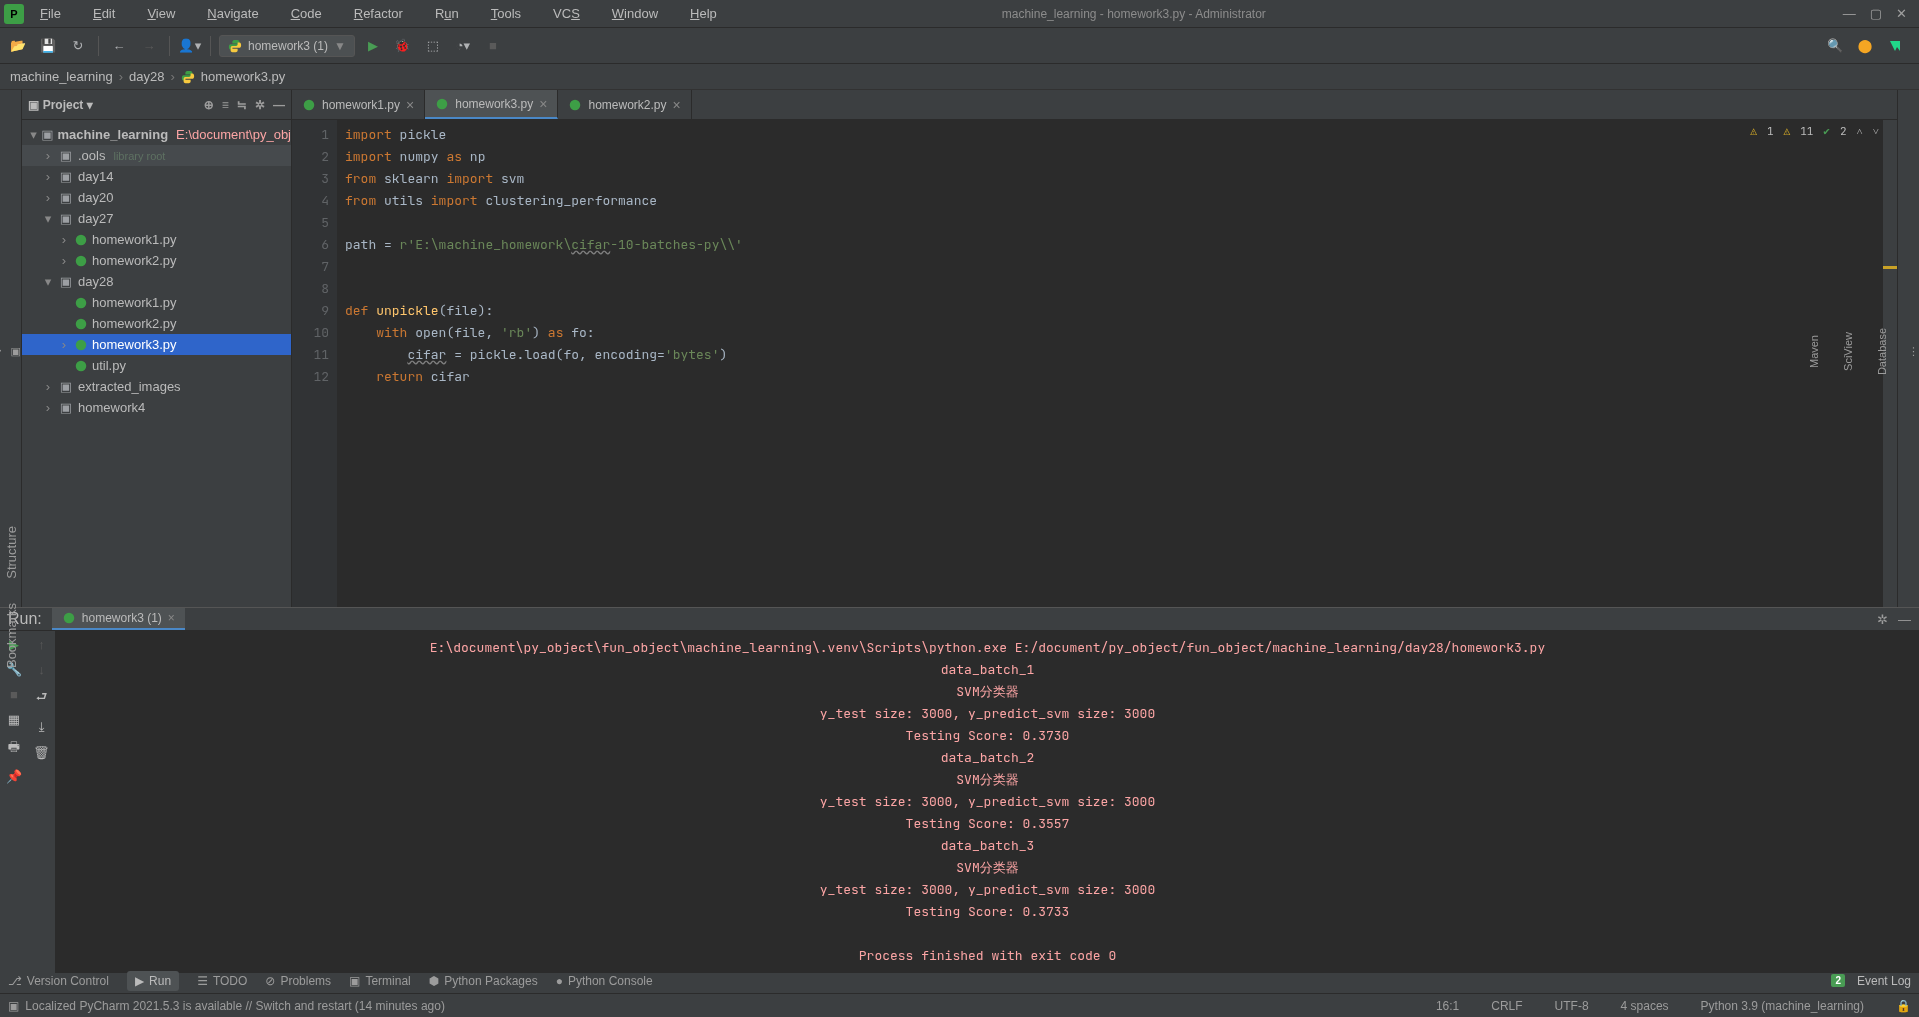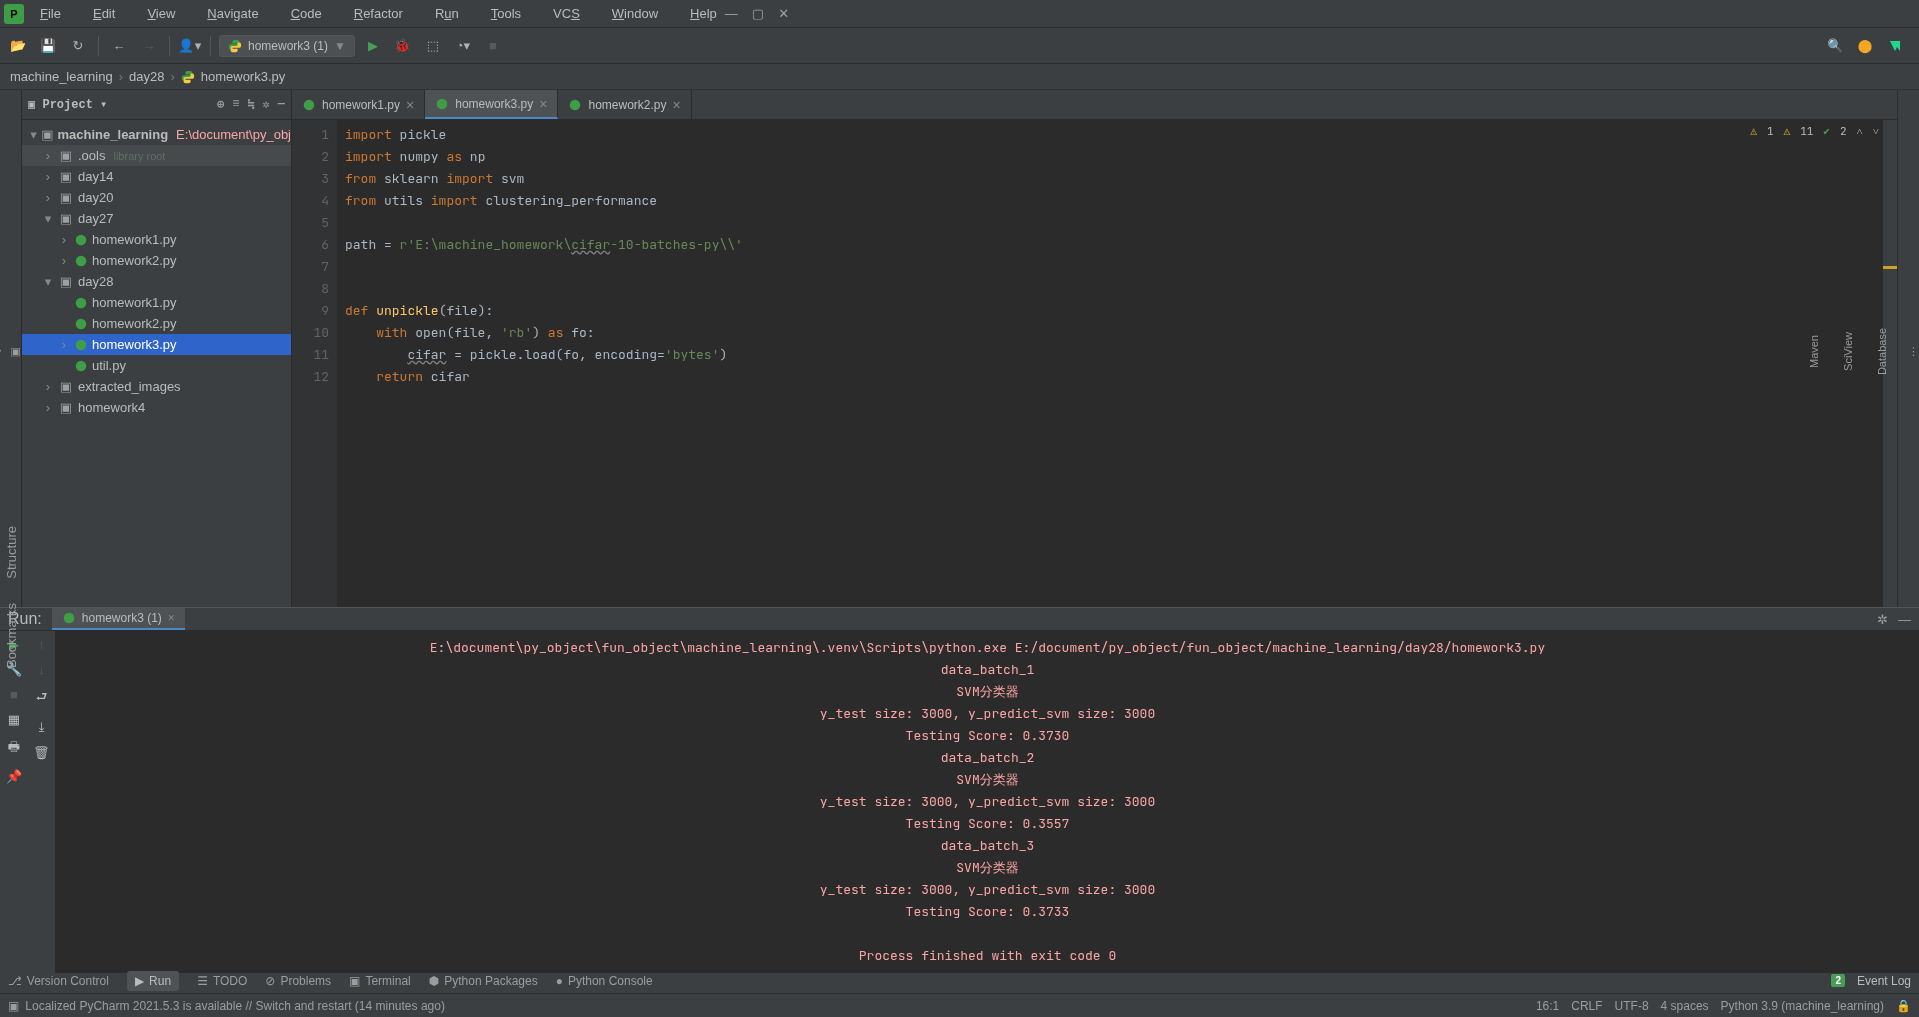--- a/index.html
+++ b/index.html
@@ -36,21 +36,21 @@
 
 .breadcrumb {
   height: 26px; background:#3c3f41; display:flex; align-items:center;
   padding: 0 10px; border-bottom:1px solid #323232; gap:6px; font-size:13px;
 }
 .breadcrumb .chev { color:#777; }
 
 .main { display:flex; height: 300px; }
 .left-stripe { width:22px; background:#3c3f41; border-right:1px solid #2b2b2b; display:flex; flex-direction:column; align-items:center; padding-top:6px; gap:8px; writing-mode:vertical-rl; font-size:11px; color:#9c9c9c;}
 .project-panel { width:270px; background:#3c3f41; border-right:1px solid #2b2b2b; display:flex; flex-direction:column;}
-.project-header { height:30px; display:flex; align-items:center; padding:0 6px; gap:8px; border-bottom:1px solid #2b2b2b; font-size:12px; font-weight:600;font-family:Liberation Mono, monospace;}
+.project-header { height:30px; display:flex; align-items:center; padding:0 6px; gap:8px; border-bottom:1px solid #2b2b2b; font-size:12px; font-weight:600;}
 .project-header .right-icons { margin-left:auto; display:flex; gap:8px; color:#9c9c9c;}
 .tree { flex:1; overflow:auto; font-size:13px; padding:4px 0;}
 .tree-row { display:flex; align-items:center; gap:4px; height:21px; padding-left:8px;}
 .tree-row.selected { background:#2f65ca; color:#fff;}
 .tree-row .arrow { width:12px; text-align:center; color:#888;}
 .tree-row .icon { width:16px; text-align:center;}
 .tree-row.d1 { padding-left:20px;} .tree-row.d2 { padding-left:36px;}
 .library-root { color:#5e7162; font-size:11px; margin-left:4px;}
 
 .editor { flex:1; display:flex; flex-direction:column; background:#2b2b2b;}
@@ -78,21 +78,21 @@
 .console { flex:1; background:#2b2b2b; color:#fca5a5; font-family:"JetBrains Mono","Consolas",monospace; font-size:13px; padding:6px 10px; line-height:22px; white-space:pre-wrap;text-align:center;}
 .vtab { writing-mode:vertical-rl; transform:rotate(180deg); padding:6px 2px; color:#9c9c9c;}
 
 .bottom-tabs { height:26px; background:#3c3f41; border-top:1px solid #2b2b2b; display:flex; align-items:center; padding:0 8px; gap:18px; font-size:12px;}
 .bottom-tabs .btab { display:flex; align-items:center; gap:5px; color:#9c9c9c;}
 .bottom-tabs .btab.active { color:#bbb; background:#4e5254; padding:3px 8px; border-radius:3px;}
 .bottom-tabs .right { margin-left:auto; display:flex; gap:12px; align-items:center;}
 .notif-badge { background:#499c54; color:#fff; font-size:10px; padding:1px 4px; border-radius:2px; font-weight:bold;}
 
 .statusbar { height:24px; background:#3c3f41; border-top:1px solid #2b2b2b; display:flex; align-items:center; padding:0 8px; font-size:12px; color:#9c9c9c;}
-.statusbar .right { margin-left:auto; display:flex; gap:12px;}
+.statusbar .right { margin-left:auto; display:flex; gap:32px;}
 .py-icon-svg { width:14px; height:14px; display:inline-block;}
 .folder-ico { color:#9c9fa3;}
 </style>
 </head>
 <body>
 
 <div class="titlebar">
   <div class="app-icon">P</div>
   <div class="menus" id="menubar">
       <span><u>F</u>ile</span>
@@ -100,20 +100,21 @@
       <span><u>V</u>iew</span>
       <span><u>N</u>avigate</span>
       <span><u>C</u>ode</span>
       <span><u>R</u>efactor</span>
       <span>R<u>u</u>n</span>
       <span><u>T</u>ools</span>
       <span>VC<u>S</u></span>
       <span><u>W</u>indow</span>
       <span><u>H</u>elp</span>
     </div>
+  <div class="center-title">machine_learning - homework3.py - Administrator</div>
   <div class="win-ctrls">
     <span>—</span>
     <span>▢</span>
     <span>✕</span>
   </div>
 </div>
 
 <div class="toolbar">
   <span class="tb-btn">📂</span>
   <span class="tb-btn">💾</span>

